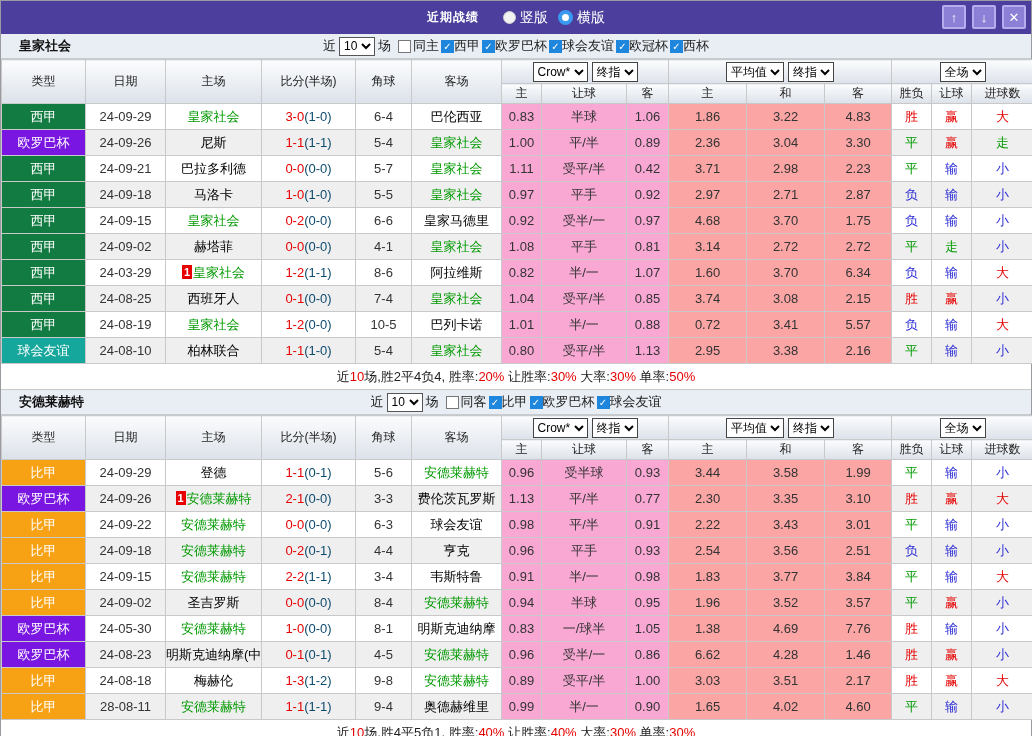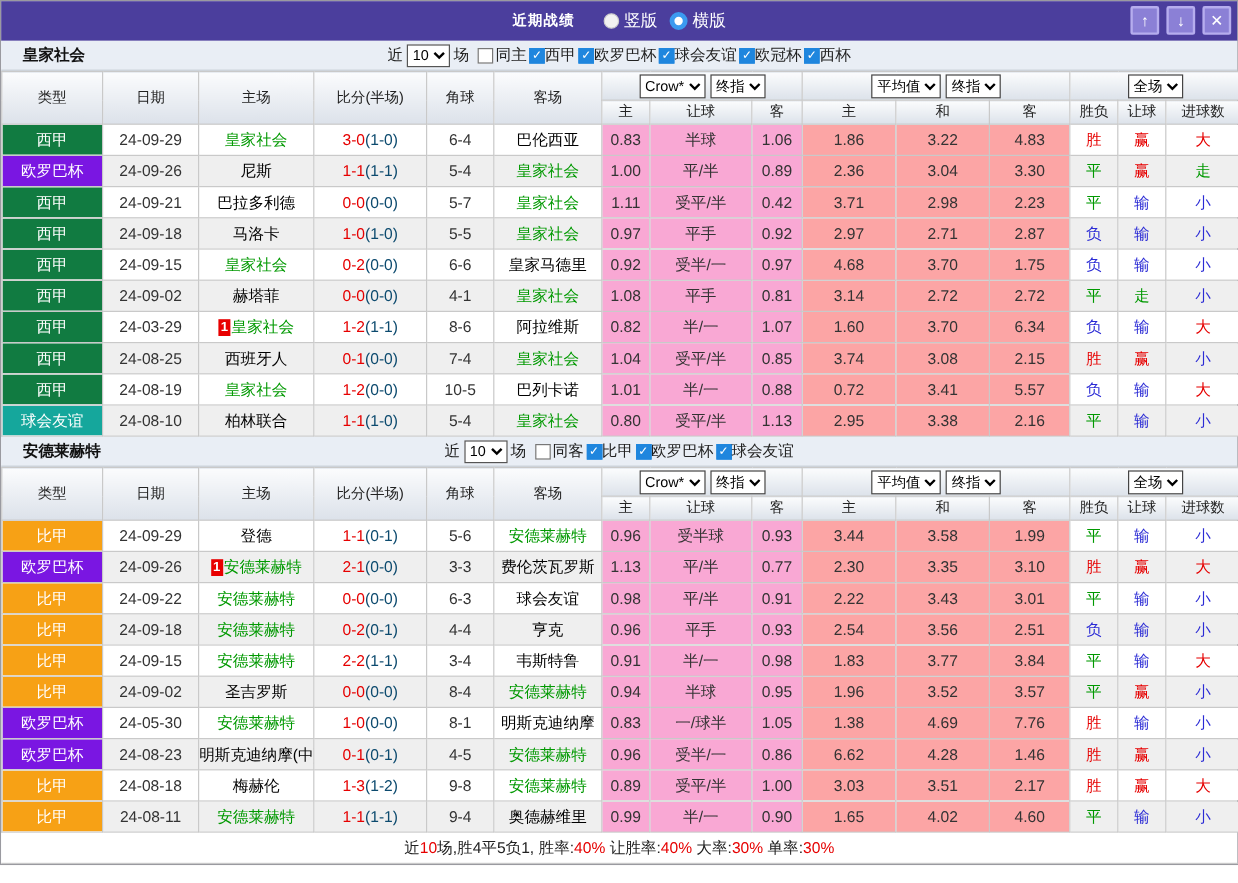--- a/index.html
+++ b/index.html
@@ -324,20 +324,21 @@
     <td class="col-crow">1.13</td>
     <td class="col-avg">2.95</td>
     <td class="col-avg">3.38</td>
     <td class="col-avg">2.16</td>
     <td style="color: rgb(0, 153, 0);">平</td>
     <td style="color: rgb(43, 43, 213);">输</td>
     <td style="color: rgb(43, 43, 213);">小</td>
   </tr>
 </tbody>
     </table>
+    <div class="summary"><span>近</span><span class="red">10</span><span>场,胜2平4负4, 胜率:</span><span class="red">20%</span><span> 让胜率:</span><span class="red">30%</span><span> 大率:</span><span class="red">30%</span><span> 单率:</span><span class="red">50%</span></div>
   </section>
 
   <section>
     <div class="band">
       <span class="team-name">安德莱赫特</span>
       <div class="filter">
             <span>近</span>
             <select><option>10</option></select>
             <span>场</span>
             <span class="cb"></span>
@@ -576,21 +577,21 @@
     <td class="col-avg">2.17</td>
     <td style="color: rgb(230, 0, 0);">胜</td>
     <td style="color: rgb(230, 0, 0);">赢</td>
     <td style="color: rgb(230, 0, 0);">大</td>
   </tr>
 
   <tr class="alt">
     <td>
                 <span class="badge" style="background: rgb(247, 161, 21);">比甲</span>
               </td>
-    <td>24-08-11</td>
+    <td>28-08-11</td>
     <td><span class="tname focus">安德莱赫特</span></td>
     <td><span class="sc">1-1</span><span class="half">(1-1)</span></td>
     <td>9-4</td>
     <td><span class="tname">奥德赫维里</span></td>
     <td class="col-crow">0.99</td>
     <td class="col-crow">半/一</td>
     <td class="col-crow">0.90</td>
     <td class="col-avg">1.65</td>
     <td class="col-avg">4.02</td>
     <td class="col-avg">4.60</td>

